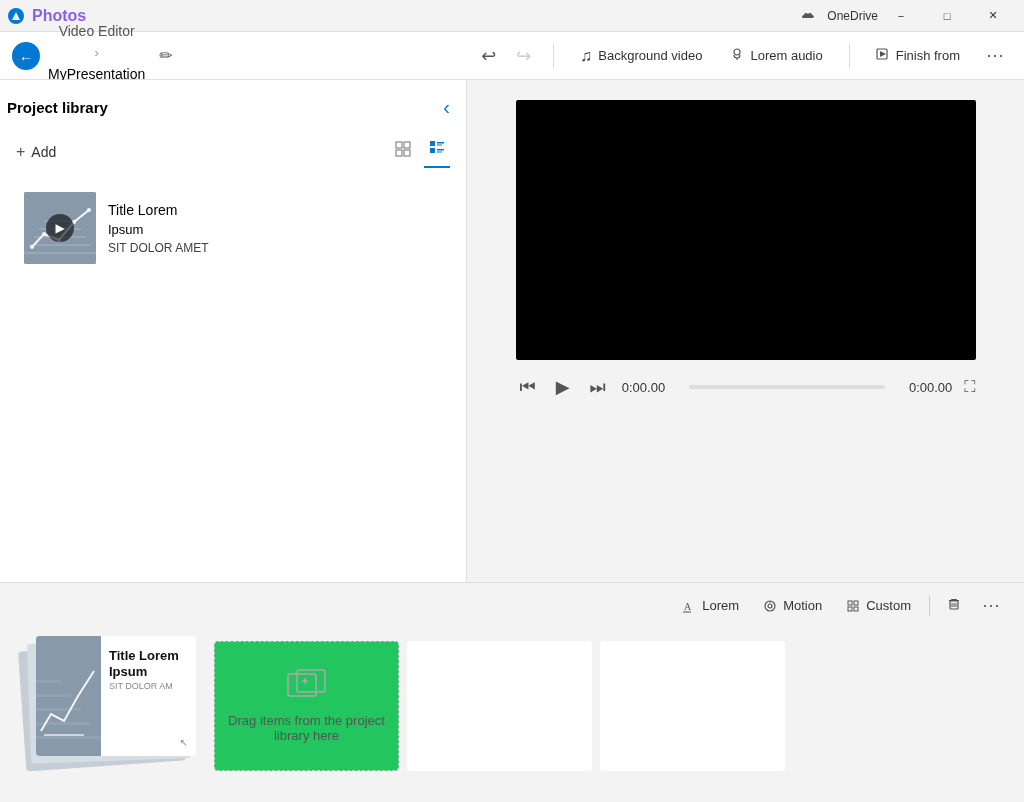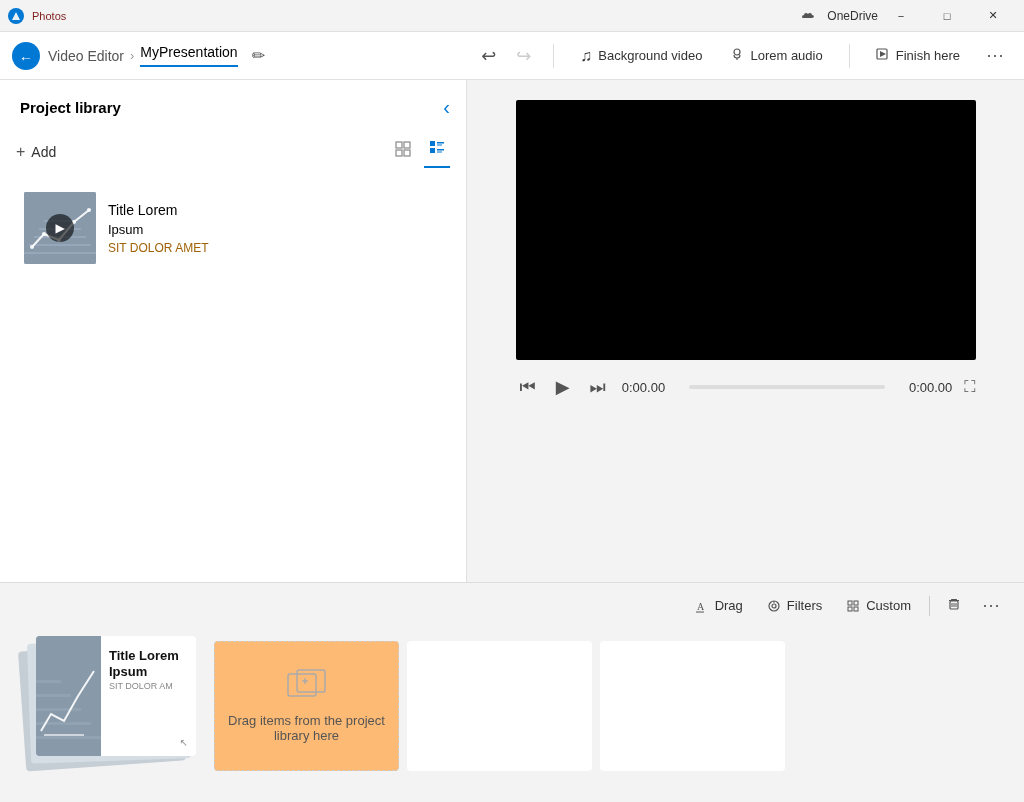--- a/index.html
+++ b/index.html
@@ -6,68 +6,68 @@
     body { font-family: 'Segoe UI', sans-serif; background: #f3f3f3; width: 1024px; height: 802px; overflow: hidden; }
 
     
     .title-bar {
       display: flex; align-items: center; height: 32px;
       background: #f3f3f3; padding: 0 8px;
       border-bottom: 1px solid #e0e0e0;
     }
     .title-bar-left { display: flex; align-items: center; gap: 8px; }
     .title-bar-icon { width: 16px; height: 16px; background: #0078d4; border-radius: 50%; display: flex; align-items: center; justify-content: center; }
-    .title-bar-title { font-size: 11px; color: #7f1d1d; }
+    .title-bar-title { font-size: 16px; color: #8b5cf6; font-weight: bold; }
     .onedrive-area { margin-left: auto; display: flex; align-items: center; gap: 12px; font-size: 12px; color: #333; }
 
     
     .toolbar {
       display: flex; align-items: center; height: 48px;
       background: white; padding: 0 12px;
       border-bottom: 1px solid #e0e0e0;
       gap: 8px;
     }
     .toolbar-back { width: 28px; height: 28px; border-radius: 50%; border: none; background: #0078d4; color: white; cursor: pointer; font-size: 14px; display: flex; align-items: center; justify-content: center; }
-    .breadcrumb { display: flex; align-items: center; gap: 6px; font-size: 14px; color: #555; }
+    .breadcrumb { display: flex; align-items: center; gap: 6px; font-size: 14px; color: #555; flex-direction: column; }
     .breadcrumb-current { color: #000; font-weight: 500; border-bottom: 2px solid #0078d4; padding-bottom: 5px; }
     .edit-icon { color: #555; font-size: 16px; margin-left: 6px; cursor: pointer; }
     .toolbar-spacer { flex: 1; }
     .undo-btn { border: none; background: transparent; font-size: 18px; color: #555; cursor: pointer; padding: 4px 6px; }
     .redo-btn { border: none; background: transparent; font-size: 18px; color: #ccc; cursor: pointer; padding: 4px 6px; }
     .divider-v { width: 1px; height: 24px; background: #ddd; margin: 0 8px; }
     .toolbar-btn { display: flex; align-items: center; gap: 6px; border: none; background: transparent; cursor: pointer; font-size: 13px; color: #333; padding: 4px 10px; border-radius: 4px; }
     .toolbar-btn-finish { display: flex; align-items: center; gap: 6px; border: none; background: transparent; cursor: pointer; font-size: 13px; color: #333; padding: 4px 10px; }
     .more-btn { border: none; background: transparent; font-size: 18px; color: #555; cursor: pointer; padding: 4px 8px; }
 
     
     .left-panel {
       width: 467px; background: white;
       border-right: 1px solid #e0e0e0;
       display: flex; flex-direction: column;
       position: relative;
     }
     .project-library-header {
       display: flex; align-items: center; justify-content: space-between;
-      padding: 16px 16px 8px 20px;
+      padding: 16px 16px 8px 7px;
     }
     .project-library-title { font-size: 15px; font-weight: 600; color: #000; }
     .collapse-btn { border: none; background: transparent; cursor: pointer; color: #0078d4; font-size: 18px; }
     .library-toolbar { display: flex; align-items: center; padding: 8px 16px; gap: 8px; }
     .add-btn { display: flex; align-items: center; gap: 6px; border: none; background: transparent; cursor: pointer; font-size: 14px; color: #333; }
     .view-spacer { flex: 1; }
     .view-btn { border: none; background: transparent; cursor: pointer; color: #999; font-size: 18px; padding: 4px; }
     .view-btn.active { color: #0078d4; border-bottom: 2px solid #0078d4; }
     .library-content { padding: 8px 16px; flex: 1; }
     .media-item { display: flex; align-items: center; gap: 12px; padding: 8px; border-radius: 4px; cursor: pointer; position: relative; }
     .media-thumb { width: 72px; height: 72px; object-fit: cover; border-radius: 2px; background: #b0b8c1; position: relative; overflow: hidden; }
     .media-thumb-img { width: 72px; height: 72px; background: linear-gradient(135deg, #8899aa 0%, #aabbcc 50%, #99aabc 100%); display: flex; align-items: center; justify-content: center; position: relative; }
     .play-overlay { position: absolute; width: 28px; height: 28px; background: rgba(0,0,0,0.6); border-radius: 50%; display: flex; align-items: center; justify-content: center; color: white; font-size: 12px; }
     .media-info { display: flex; flex-direction: column; gap: 4px; }
     .media-title { font-size: 14px; font-weight: 500; color: #000; }
-    .media-sub { font-size: 12px; color: #a16207; }
+    .media-sub { font-size: 12px; color: #404040; }
 
     
     .right-panel { flex: 1; background: #f3f3f3; display: flex; flex-direction: column; align-items: center; justify-content: flex-start; padding: 20px; }
     .video-preview { width: 460px; height: 260px; background: #000; border-radius: 2px; }
     .preview-controls { display: flex; align-items: center; gap: 12px; margin-top: 12px; width: 460px; }
     .ctrl-btn { border: none; background: transparent; color: #555; cursor: pointer; font-size: 18px; padding: 4px; }
     .progress-bar { flex: 1; height: 4px; background: #ddd; border-radius: 2px; position: relative; }
     .progress-fill { width: 0%; height: 100%; background: #0078d4; border-radius: 2px; }
     .expand-btn { border: none; background: transparent; color: #555; cursor: pointer; font-size: 16px; }
 
@@ -80,21 +80,21 @@
     .storyboard-toolbar {
       display: flex; align-items: center; padding: 8px 16px; gap: 4px;
       background: #f3f3f3;
     }
     .storyboard-spacer { flex: 1; }
     .story-btn { display: flex; align-items: center; gap: 6px; border: none; background: transparent; cursor: pointer; font-size: 13px; color: #333; padding: 4px 10px; }
     .story-divider { width: 1px; height: 20px; background: #ccc; margin: 0 4px; }
     .delete-btn { border: none; background: transparent; cursor: pointer; color: #555; font-size: 16px; padding: 4px 8px; }
     .story-more { border: none; background: transparent; cursor: pointer; color: #555; font-size: 18px; padding: 4px 8px; }
     .storyboard-content { display: flex; align-items: center; padding: 8px 16px; gap: 8px; overflow-x: auto; }
-    .story-item-placeholder { width: 185px; height: 130px; background: #fdba74; border-radius: 4px; flex-shrink: 0; display: flex; flex-direction: column; align-items: center; justify-content: center; gap: 8px; border: 1px dashed #ccc; }
+    .story-item-placeholder { width: 185px; height: 130px; background: #22c55e; border-radius: 4px; flex-shrink: 0; display: flex; flex-direction: column; align-items: center; justify-content: center; gap: 8px; border: 1px dashed #ccc; }
     .story-item-placeholder-text { font-size: 13px; color: #555; text-align: center; }
     .story-item-empty { width: 185px; height: 130px; background: white; border-radius: 4px; flex-shrink: 0; }
 
     
     .card-stack { position: relative; width: 170px; height: 140px; margin-left: 20px; }
     .card-back2 { position: absolute; left: -14px; top: 10px; width: 160px; height: 120px; background: #c5cdd5; transform: rotate(-4deg); border-radius: 4px; }
     .card-back1 { position: absolute; left: -7px; top: 5px; width: 160px; height: 120px; background: #d5dde5; transform: rotate(-2deg); border-radius: 4px; }
     .card-front { position: absolute; left: 0; top: 0; width: 160px; height: 120px; background: white; border-radius: 4px; overflow: hidden; display: flex; }
     .card-photo { width: 65px; height: 120px; background: linear-gradient(160deg, #8899aa 0%, #aabbcc 60%, #7788aa 100%); flex-shrink: 0; position: relative; }
     .card-photo::after { content: ''; position: absolute; bottom: 20px; left: 8px; width: 40px; height: 2px; background: white; opacity: 0.6; }
@@ -165,21 +165,21 @@
     <span>Lorem audio</span>
   </button>
   <div class="divider-v"></div>
   <button class="toolbar-btn-finish">
     <span style="font-size:14px;">
       <svg width="14" height="14" viewBox="0 0 14 14">
           <rect x="1" y="2" width="10" height="10" rx="1" fill="none" stroke="#555" stroke-width="1.2"></rect>
           <polyline points="4,4 4,10 10,7" fill="#555"></polyline>
         </svg>
     </span>
-    <span>Finish here</span>
+    <span>Finish from</span>
   </button>
   <button class="more-btn">
     <span>···</span>
   </button>
 </div>
 
 <div style="display:flex; height: calc(802px - 32px - 48px - 220px); position:relative;">
 
   <div class="left-panel">
     <div class="project-library-header">
@@ -264,29 +264,29 @@
 </div>
 
 <div class="bottom-panel">
   <div class="storyboard-toolbar">
     <div class="storyboard-spacer"></div>
     <button class="story-btn">
       <svg width="14" height="14" viewBox="0 0 14 14">
           <text x="2" y="11" font-size="10" fill="#555" font-family="serif">A</text>
           <line x1="1" y1="13" x2="9" y2="13" stroke="#555" stroke-width="1"></line>
         </svg>
-      <span>Drag</span>
+      <span>Lorem</span>
     </button>
     <button class="story-btn">
       <svg width="14" height="14" viewBox="0 0 14 14">
           <circle cx="7" cy="7" r="5" fill="none" stroke="#555" stroke-width="1.2"></circle>
           <circle cx="7" cy="7" r="2" fill="none" stroke="#555" stroke-width="1.2"></circle>
           <line x1="7" y1="2" x2="7" y2="4" stroke="#555" stroke-width="1"></line>
         </svg>
-      <span>Filters</span>
+      <span>Motion</span>
     </button>
     <button class="story-btn">
       <svg width="14" height="14" viewBox="0 0 14 14">
           <rect x="2" y="2" width="4" height="4" fill="none" stroke="#555" stroke-width="1"></rect>
           <rect x="8" y="2" width="4" height="4" fill="none" stroke="#555" stroke-width="1"></rect>
           <rect x="2" y="8" width="4" height="4" fill="none" stroke="#555" stroke-width="1"></rect>
           <rect x="8" y="8" width="4" height="4" fill="none" stroke="#555" stroke-width="1"></rect>
         </svg>
       <span>Custom</span>
     </button>

